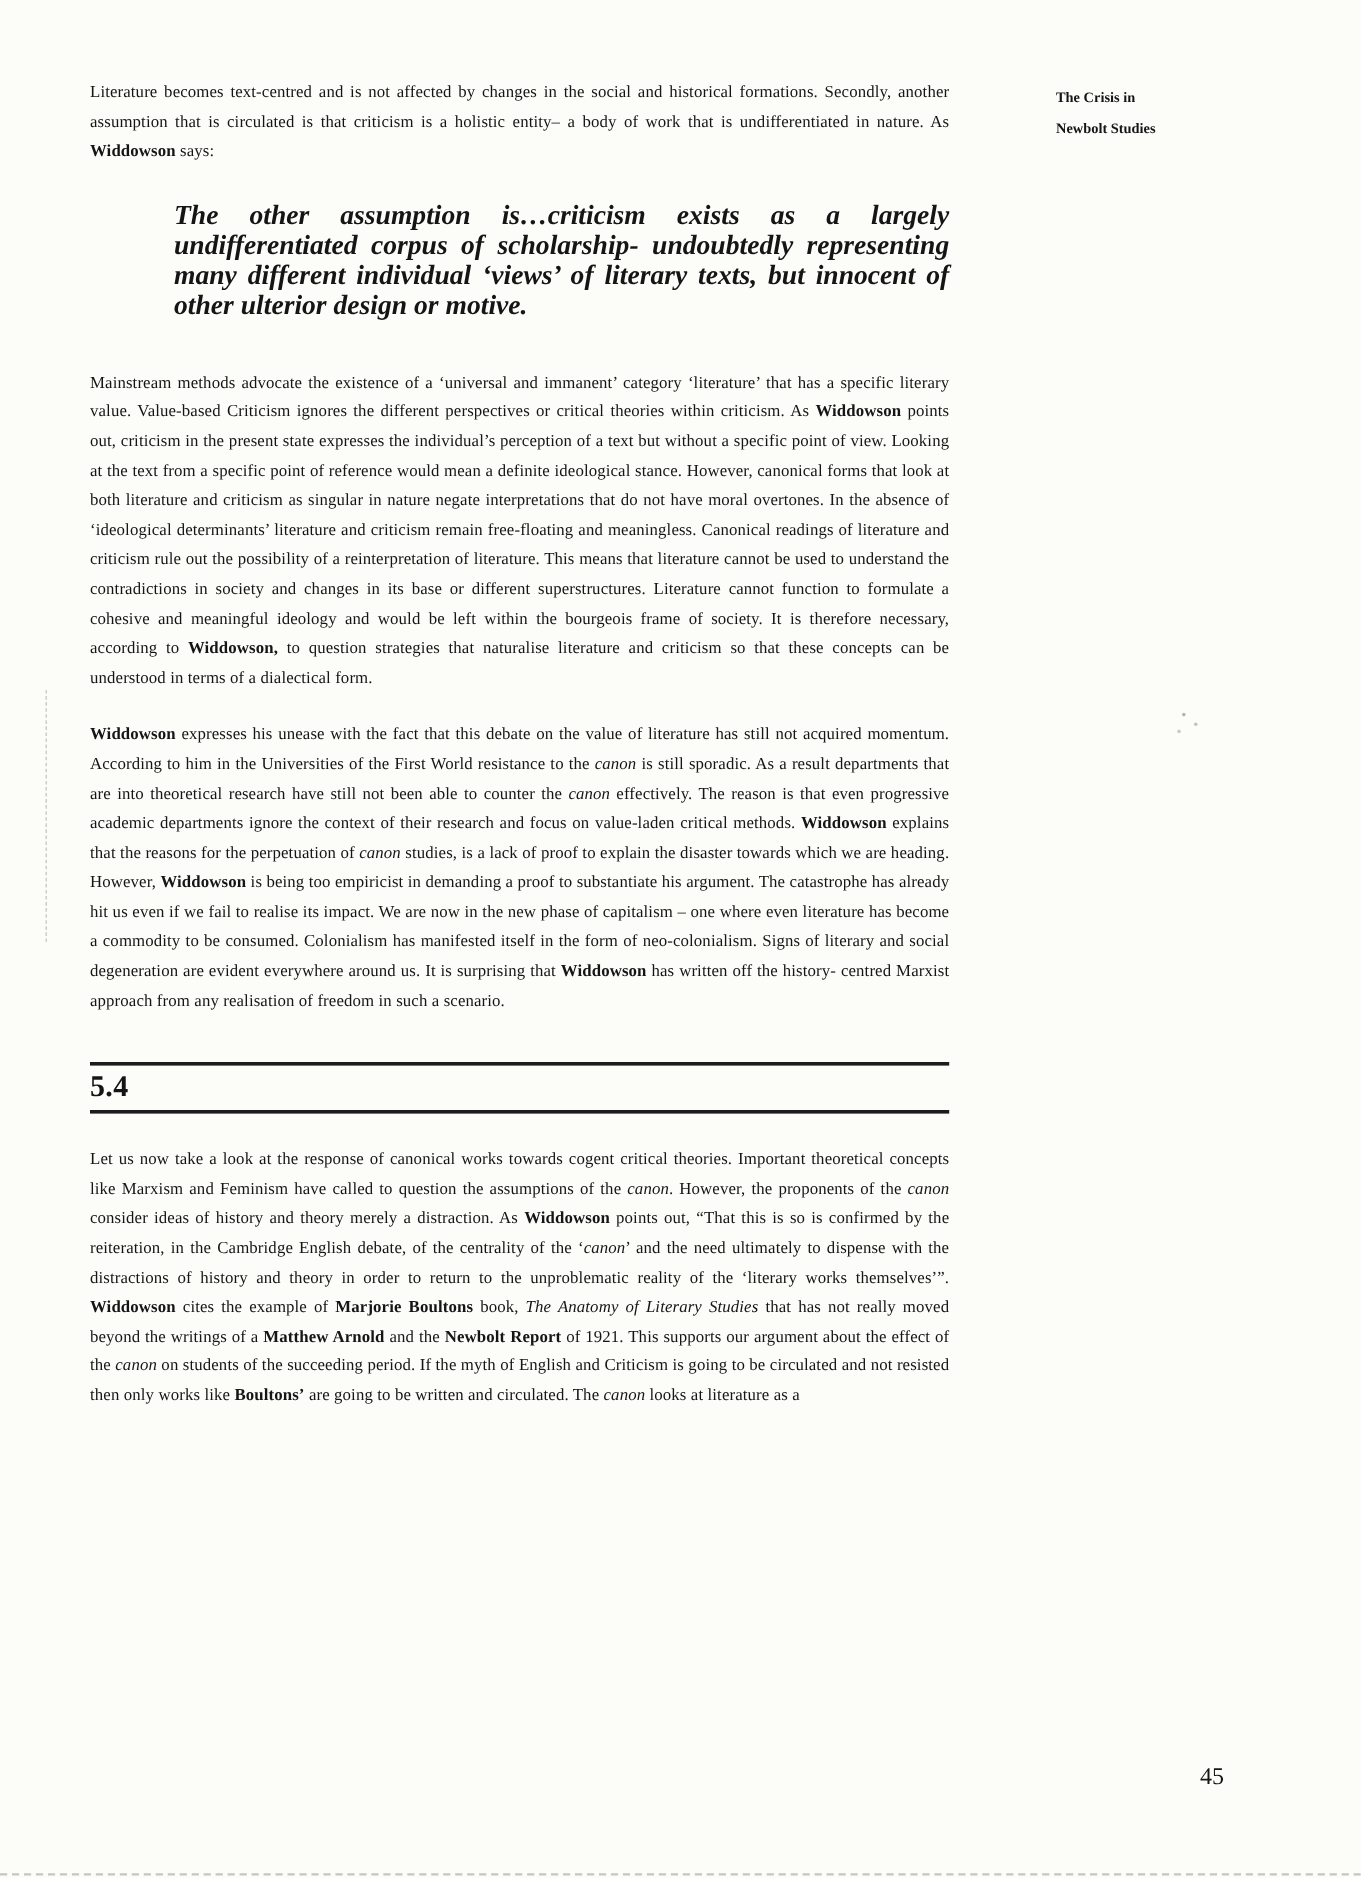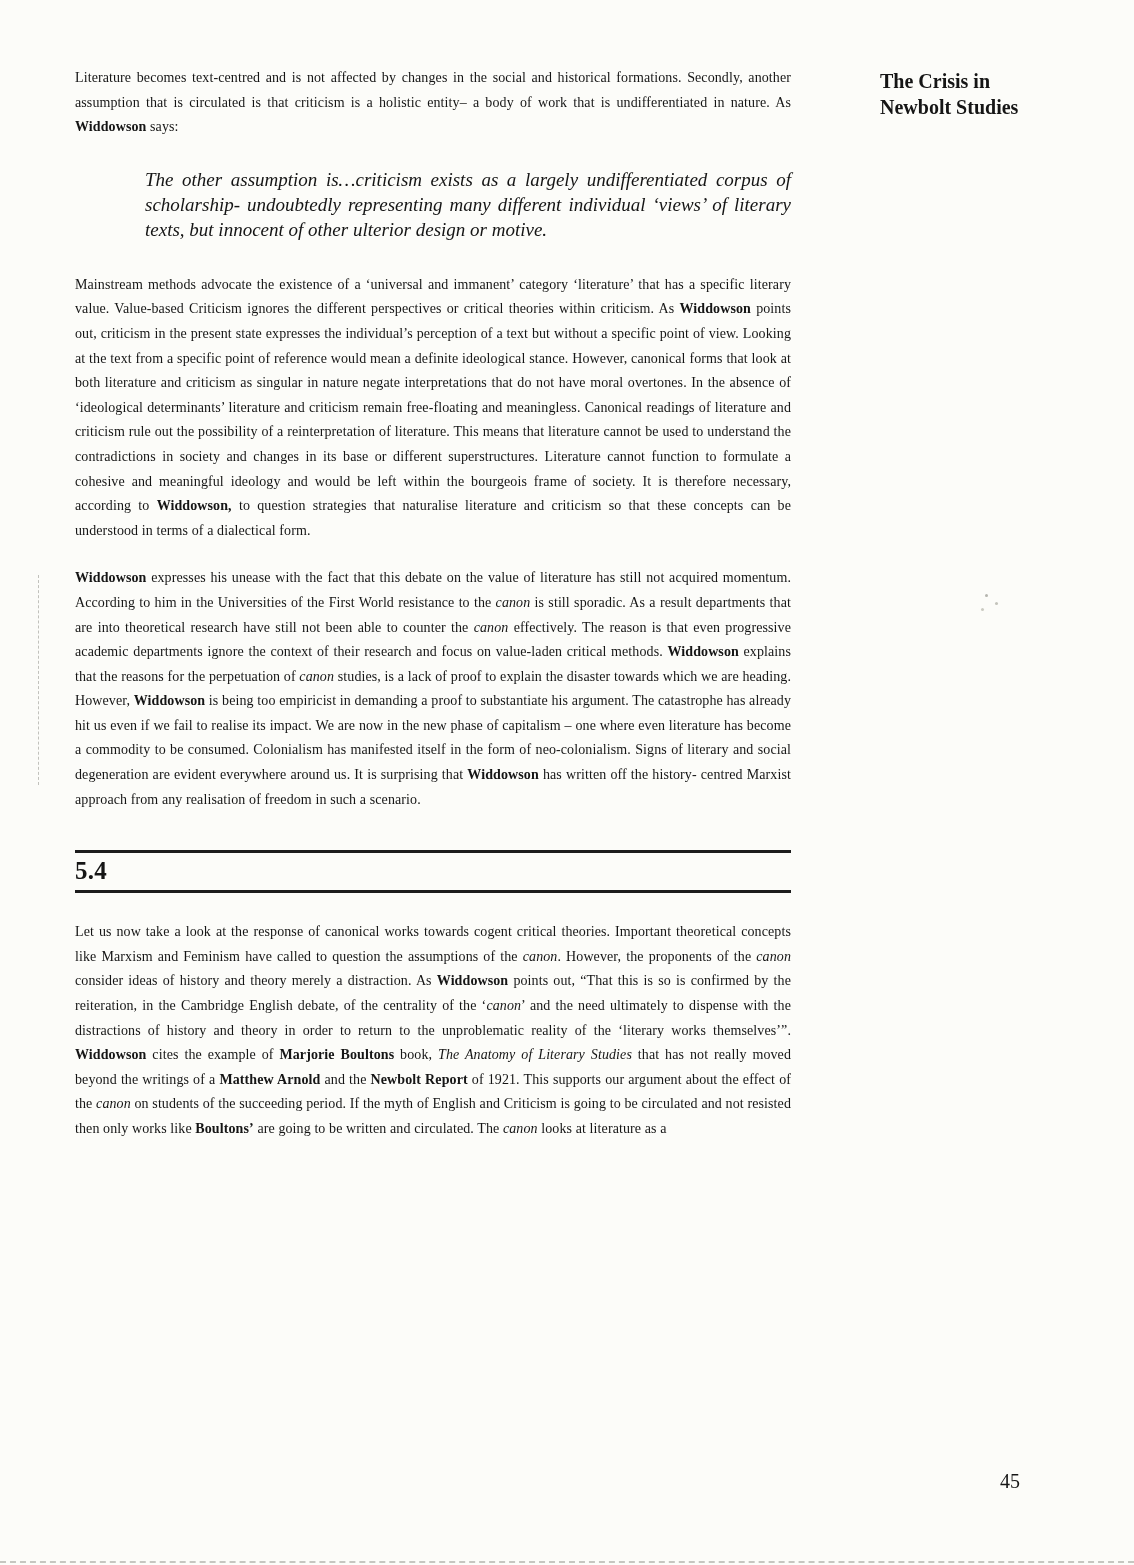--- a/index.html
+++ b/index.html
@@ -20,26 +20,27 @@
   }
   .body-para {
     margin: 0;
     font-size: 14px;
     line-height: 24.6px;
     text-align: justify;
     letter-spacing: 0.1px;
   }
   .quote {
     margin: 27px 0 0 70px;
-    font-size: 19px;
+    font-size: 23px;
     line-height: 25px;
     font-style: italic;
     text-align: justify;
+    font-weight: bold;
   }
-  .mt1 { margin-top: 31px; }
+  .mt1 { margin-top: 41px; }
   .mt2 { margin-top: 23px; }
   .b { font-weight: bold; }
   .i { font-style: italic; }
 
   .section-heading {
     margin-top: 38px;
     border-top: 3px solid #1c1c1c;
     border-bottom: 3px solid #1c1c1c;
     padding: 4px 0 5px 0;
     display: flex;
@@ -50,21 +51,21 @@
   }
   .sec-num { width: 70px; flex: 0 0 auto; }
   .sec-title .ital { font-style: italic; font-weight: bold; }
 
   .p4 { margin-top: 27px; }
 
   .margin-note {
     position: absolute;
     left: 880px; top: 68px;
     font-weight: bold;
-    font-size: 20px;
+    font-size: 12px;
     line-height: 26px;
     white-space: nowrap;
   }
   .page-number {
     position: absolute;
     left: 1000px; top: 1470px;
     font-size: 20px;
   }
 
   

